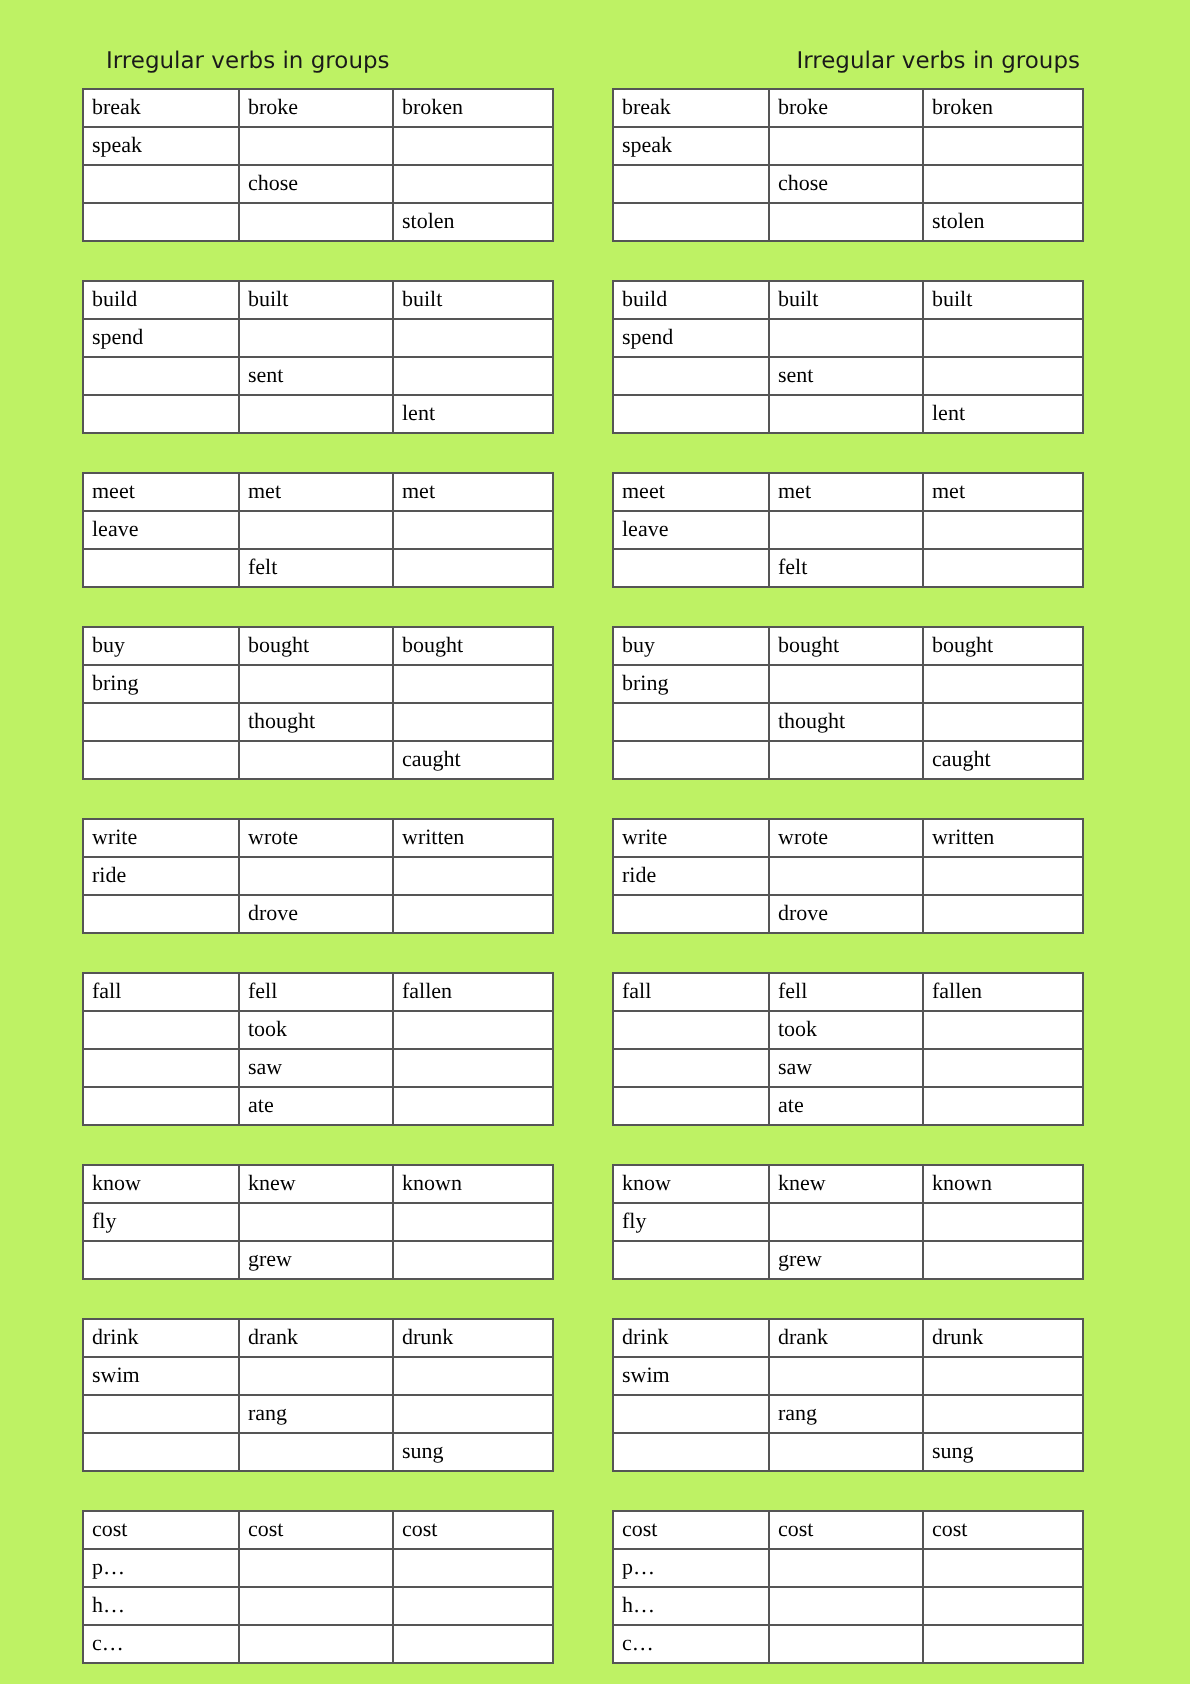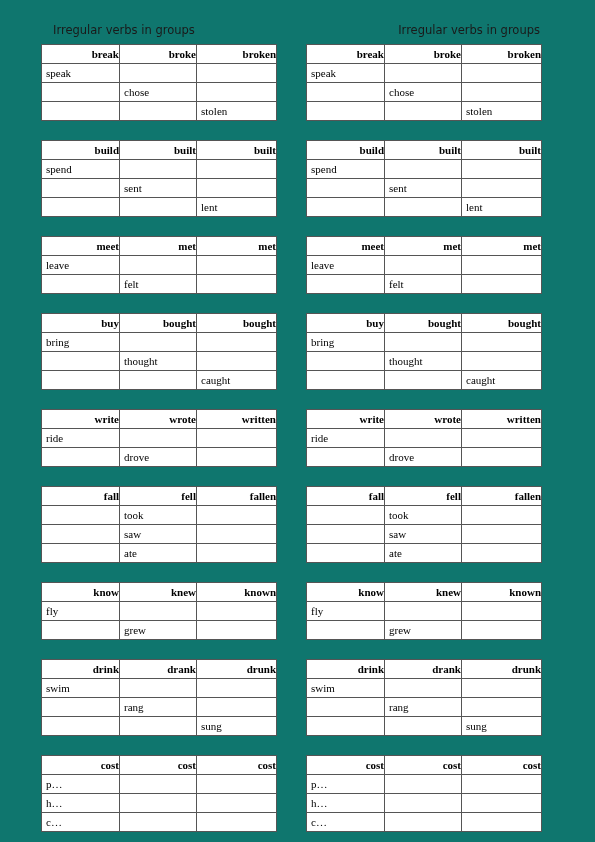--- a/index.html
+++ b/index.html
@@ -11,21 +11,21 @@
     width: 595px;
     height: 842px;
     font-family: "Liberation Serif", "DejaVu Serif", serif;
     color: #000000;
     overflow: hidden;
   }
   .page {
     position: relative;
     width: 595px;
     height: 842px;
-    background: #0f766e;
+    background: #bef264;
   }
   .sheet {
     position: absolute;
     top: 22px;
     width: 235px;
   }
   .sheet-left  { left: 41px; }
   .sheet-right { left: 306px; }
 
   .sheet-title {
@@ -56,22 +56,21 @@
     border: 1px solid #555555;
     height: 18px;
     padding: 0 0 0 4px;
     font-size: 11px;
     line-height: 17px;
     vertical-align: middle;
     overflow: hidden;
     white-space: nowrap;
   }
   table.verb-table tr.header-row td {
-    font-weight: bold;
-    text-align: right;
+    font-weight: normal;
   }
   table.verb-table tr.body-row td {
     font-weight: normal;
   }
 </style>
 </head>
 <body>
 
 <div class="page">
 

